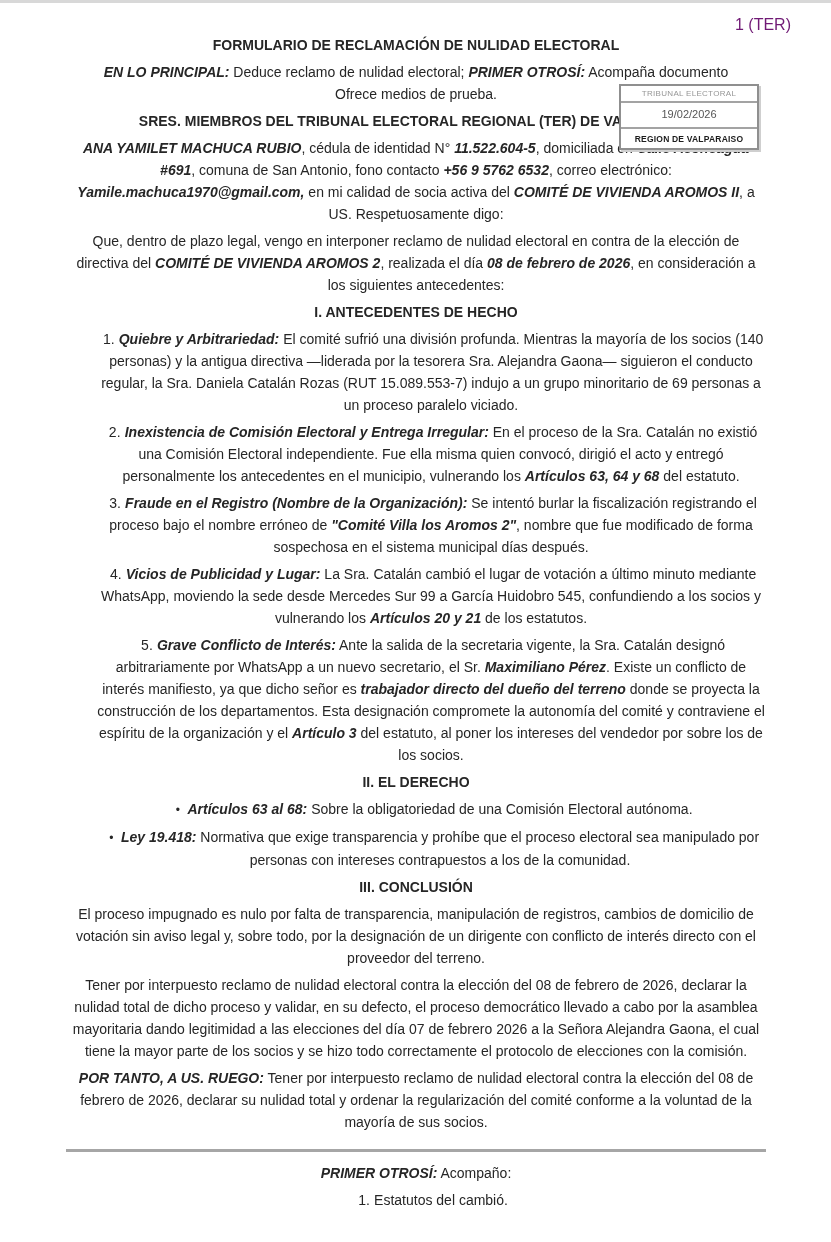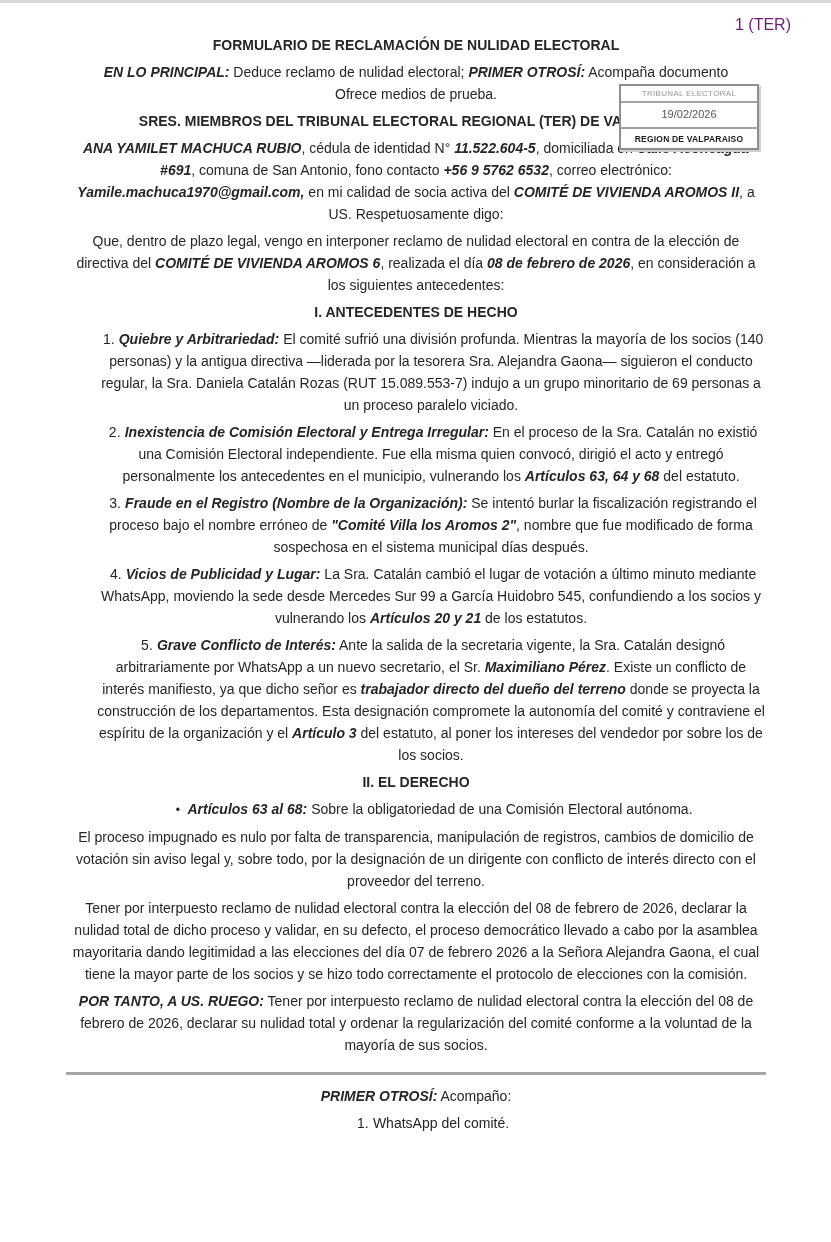--- a/index.html
+++ b/index.html
@@ -41,38 +41,40 @@
   </div>
 
   <p class="h">FORMULARIO DE RECLAMACIÓN DE NULIDAD ELECTORAL</p>
 
   <p><span><b>EN LO PRINCIPAL:</b><span> Deduce reclamo de nulidad electoral; </span><b>PRIMER OTROSÍ:</b><span> Acompaña documento</span></span><br><span>Ofrece medios de prueba.</span></p>
 
   <p class="h">SRES. MIEMBROS DEL TRIBUNAL ELECTORAL REGIONAL (TER) DE VALPARAÍSO</p>
 
   <p><b>ANA YAMILET MACHUCA RUBIO</b><span>, cédula de identidad N° </span><b>11.522.604-5</b><span>, domiciliada en </span><b>Calle Aconcagua #691</b><span>, comuna de San Antonio, fono contacto </span><b>+56 9 5762 6532</b><span>, correo electrónico: </span><b>Yamile.machuca1970@gmail.com,</b><span> en mi calidad de socia activa del </span><b>COMITÉ DE VIVIENDA AROMOS II</b><span>, a US. Respetuosamente digo:</span></p>
 
-  <p><span>Que, dentro de plazo legal, vengo en interponer reclamo de nulidad electoral en contra de la elección de directiva del </span><b>COMITÉ DE VIVIENDA AROMOS 6</b><span>, realizada el día </span><b>08 de febrero de 2026</b><span>, en consideración a los siguientes antecedentes:</span></p>
+  <p><span>Que, dentro de plazo legal, vengo en interponer reclamo de nulidad electoral en contra de la elección de directiva del </span><b>COMITÉ DE VIVIENDA AROMOS 2</b><span>, realizada el día </span><b>08 de febrero de 2026</b><span>, en consideración a los siguientes antecedentes:</span></p>
 
   <p class="h">I. ANTECEDENTES DE HECHO</p>
 
   <div class="num-item"><span class="marker">1.</span><span><b>Quiebre y Arbitrariedad:</b><span> El comité sufrió una división profunda. Mientras la mayoría de los socios (140 personas) y la antigua directiva —liderada por la tesorera Sra. Alejandra Gaona— siguieron el conducto regular, la Sra. Daniela Catalán Rozas (RUT 15.089.553-7) indujo a un grupo minoritario de 69 personas a un proceso paralelo viciado.</span></span></div>
   <div class="num-item"><span class="marker">2.</span><span><b>Inexistencia de Comisión Electoral y Entrega Irregular:</b><span> En el proceso de la Sra. Catalán no existió una Comisión Electoral independiente. Fue ella misma quien convocó, dirigió el acto y entregó personalmente los antecedentes en el municipio, vulnerando los </span><b>Artículos 63, 64 y 68</b><span> del estatuto.</span></span></div>
   <div class="num-item"><span class="marker">3.</span><span><b>Fraude en el Registro (Nombre de la Organización):</b><span> Se intentó burlar la fiscalización registrando el proceso bajo el nombre erróneo de </span><b>"Comité Villa los Aromos 2"</b><span>, nombre que fue modificado de forma sospechosa en el sistema municipal días después.</span></span></div>
   <div class="num-item"><span class="marker">4.</span><span><b>Vicios de Publicidad y Lugar:</b><span> La Sra. Catalán cambió el lugar de votación a último minuto mediante WhatsApp, moviendo la sede desde Mercedes Sur 99 a García Huidobro 545, confundiendo a los socios y vulnerando los </span><b>Artículos 20 y 21</b><span> de los estatutos.</span></span></div>
   <div class="num-item"><span class="marker">5.</span><span><b>Grave Conflicto de Interés:</b><span> Ante la salida de la secretaria vigente, la Sra. Catalán designó arbitrariamente por WhatsApp a un nuevo secretario, el Sr. </span><b>Maximiliano Pérez</b><span>. Existe un conflicto de interés manifiesto, ya que dicho señor es </span><b>trabajador directo del dueño del terreno</b><span> donde se proyecta la construcción de los departamentos. Esta designación compromete la autonomía del comité y contraviene el espíritu de la organización y el </span><b>Artículo 3</b><span> del estatuto, al poner los intereses del vendedor por sobre los de los socios.</span></span></div>
 
   <p class="h">II. EL DERECHO</p>
 
   <div class="bullet-item"><span class="marker">•</span><span><b>Artículos 63 al 68:</b><span> Sobre la obligatoriedad de una Comisión Electoral autónoma.</span></span></div>
+  <div class="bullet-item"><span class="marker">•</span><span><b>Ley 19.418:</b><span> Normativa que exige transparencia y prohíbe que el proceso electoral sea manipulado por personas con intereses contrapuestos a los de la comunidad.</span></span></div>
 
+  <p class="h">III. CONCLUSIÓN</p>
 
   <p><span>El proceso impugnado es nulo por falta de transparencia, manipulación de registros, cambios de domicilio de votación sin aviso legal y, sobre todo, por la designación de un dirigente con conflicto de interés directo con el proveedor del terreno.</span></p>
   <p><span>Tener por interpuesto reclamo de nulidad electoral contra la elección del 08 de febrero de 2026, declarar la nulidad total de dicho proceso y validar, en su defecto, el proceso democrático llevado a cabo por la asamblea mayoritaria dando legitimidad a las elecciones del día 07 de febrero 2026 a la Señora Alejandra Gaona, el cual tiene la mayor parte de los socios y se hizo todo correctamente el protocolo de elecciones con la comisión.</span></p>
   <p><b>POR TANTO, A US. RUEGO:</b><span> Tener por interpuesto reclamo de nulidad electoral contra la elección del 08 de febrero de 2026, declarar su nulidad total y ordenar la regularización del comité conforme a la voluntad de la mayoría de sus socios.</span></p>
 
   <hr class="divider">
 
   <p><b>PRIMER OTROSÍ:</b><span> Acompaño:</span></p>
 
-  <div class="num-item"><span class="marker">1.</span><span>WhatsApp del comité.</span></div>
+  <div class="num-item"><span class="marker">1.</span><span>Estatutos del cambió.</span></div>
 
 </div>
 
 </body></html>

